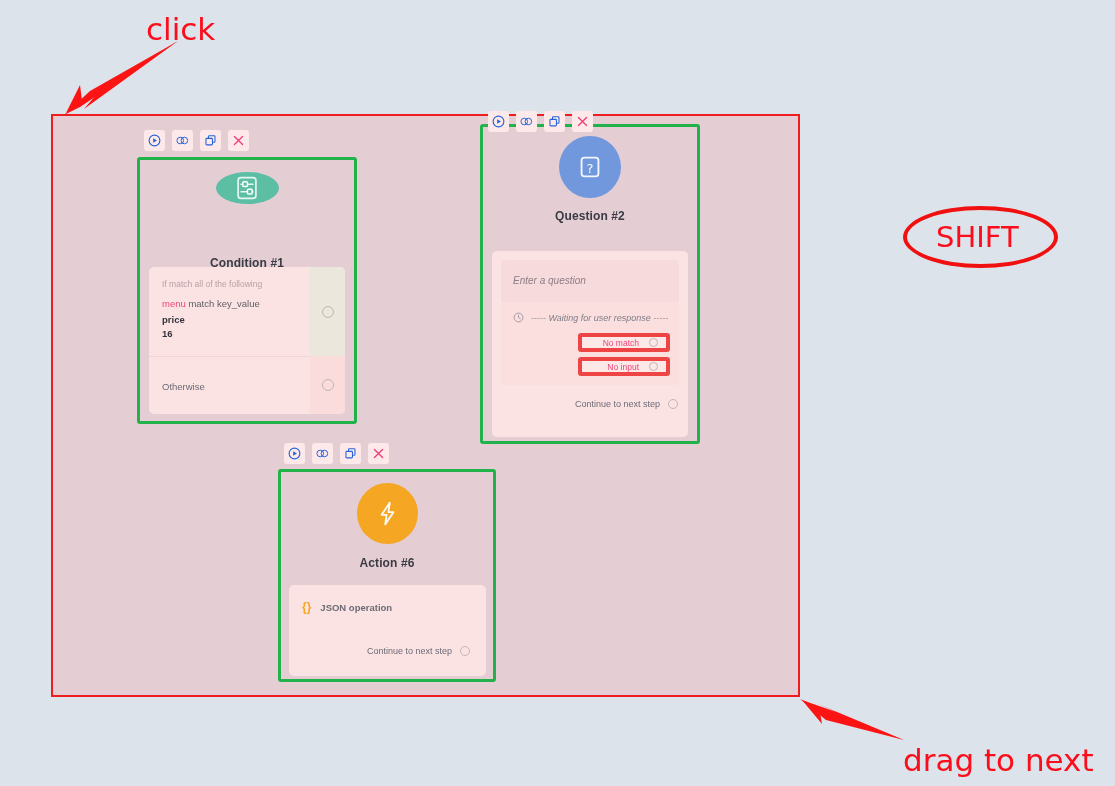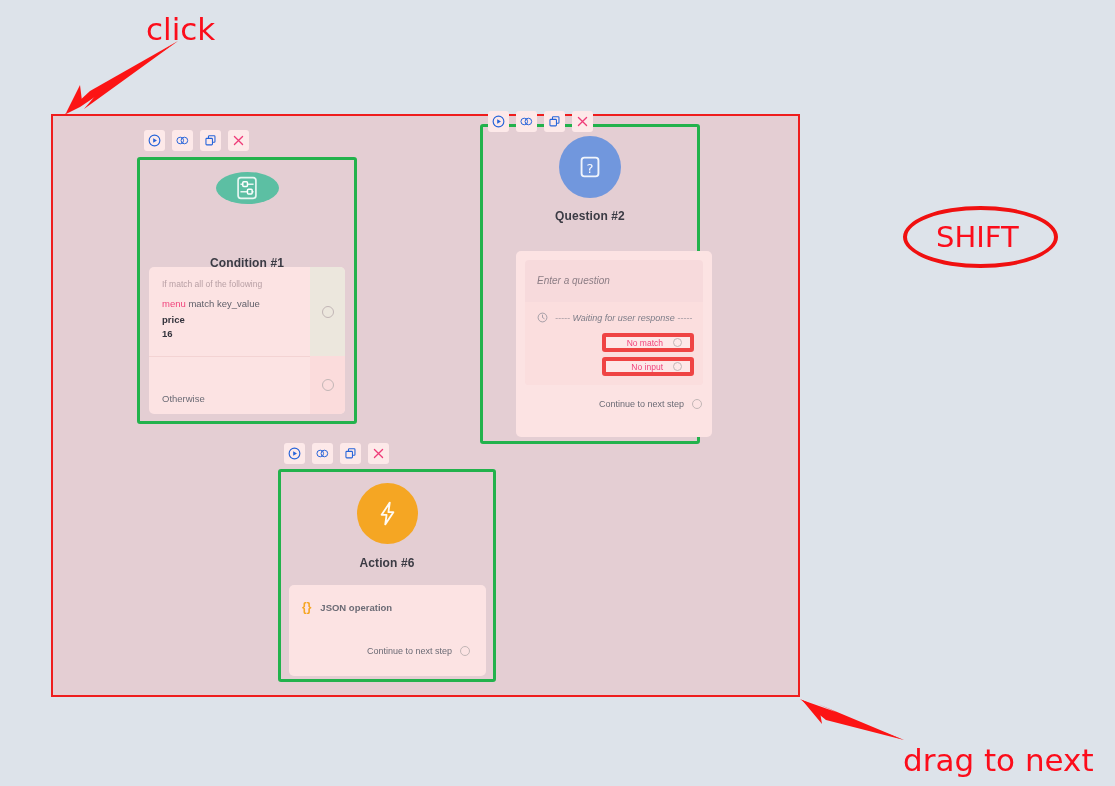--- a/index.html
+++ b/index.html
@@ -80,21 +80,21 @@
   #node-condition .node-body {
     position: absolute; left: 9px; top: 107px; width: 196px; height: 147px;
   }
   .cond-rows { position: absolute; left: 0; top: 0; right: 35px; bottom: 0; }
   .cond-branch {
     padding: 12px 0 0 13px;
   }
   .cond-branch.first { height: 89px; }
   .cond-branch.otherwise {
     border-top: 1px solid #f3d3d3;
-    padding-top: 36px;
+    padding-top: 24px;
   }
   .cond-label {
     font-size: 8.5px;
     color: #b79fa4;
     margin-bottom: 9px;
   }
   .cond-expr {
     font-size: 9.5px;
     color: #5e5e68;
     margin-bottom: 4px;
@@ -123,21 +123,21 @@
     border: 1px solid #c2b6b6;
     background: transparent;
   }
 
   
   #node-question { left: 480px; top: 124px; width: 220px; height: 320px; }
   #node-question .node-head { height: 105px; padding-top: 9px; }
   #node-question .node-avatar { width: 62px; height: 62px; background: #7197dd; }
   #node-question .node-title { margin-top: 11px; }
   #node-question .node-body {
-    position: absolute; left: 9px; top: 124px; width: 196px; height: 186px; margin-left: 24px;
+    position: absolute; left: 9px; top: 124px; width: 196px; height: 186px;
   }
   .q-inner {
     margin: 9px 9px 0 9px;
     background: #f7dadc;
     border-radius: 4px;
     overflow: hidden;
   }
   .q-prompt {
     padding: 15px 12px 16px 12px;
     font-size: 10px;

